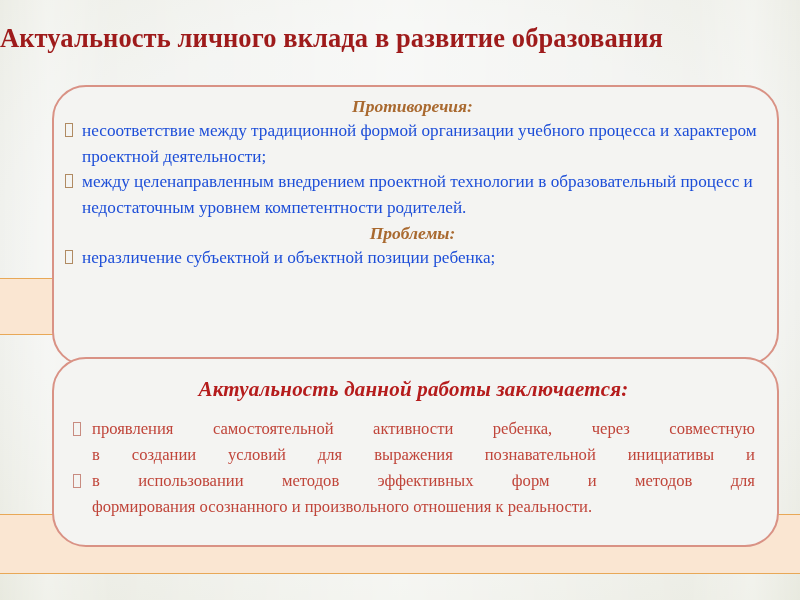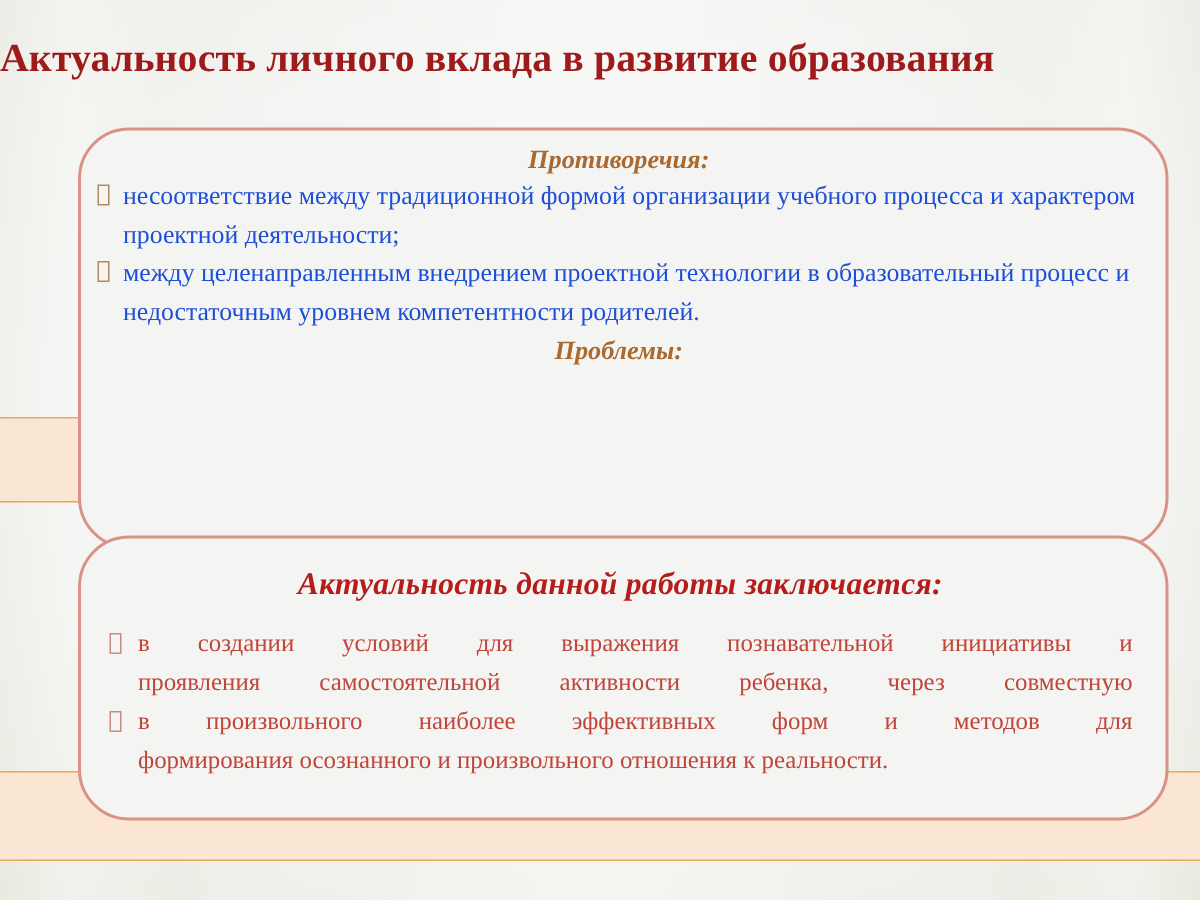--- a/index.html
+++ b/index.html
@@ -182,34 +182,38 @@
       </li>
       <li class="bullet-item">
         <span class="tofu"></span>
         <span>между целенаправленным внедрением проектной технологии в образовательный процесс и недостаточным уровнем компетентности родителей.</span>
       </li>
     </ul>
 
     <div class="sub-heading">Проблемы:</div>
 
     <ul class="bullet-list">
+      <li class="bullet-item">
+        <span class="tofu"></span>
+        <span>неразличение субъектной и объектной позиции ребенка;</span>
+      </li>
     </ul>
   </div>
 
   <div id="box-relevance" class="box">
 
     <div id="relevance-heading">Актуальность  данной работы заключается:</div>
 
     <ul class="bullet-list">
       <li class="bullet-item">
         <span class="tofu"></span>
+        <span class="just-line stretch">проявления  самостоятельной  активности  ребенка,  через  совместную</span>
         <span class="just-line stretch">в  создании  условий  для  выражения  познавательной  инициативы  и</span>
-        <span class="just-line stretch">проявления  самостоятельной  активности  ребенка,  через  совместную</span>
-      </li>
-      <li class="bullet-item">
-        <span class="tofu"></span>
-        <span class="just-line stretch">в  произвольного  наиболее  эффективных  форм  и  методов  для</span>
+      </li>
+      <li class="bullet-item">
+        <span class="tofu"></span>
+        <span class="just-line stretch">в  использовании  методов  эффективных  форм  и  методов  для</span>
         <span class="just-line">формирования осознанного и произвольного отношения к реальности.</span>
       </li>
     </ul>
   </div>
 
 </div>
 
 </body></html>

